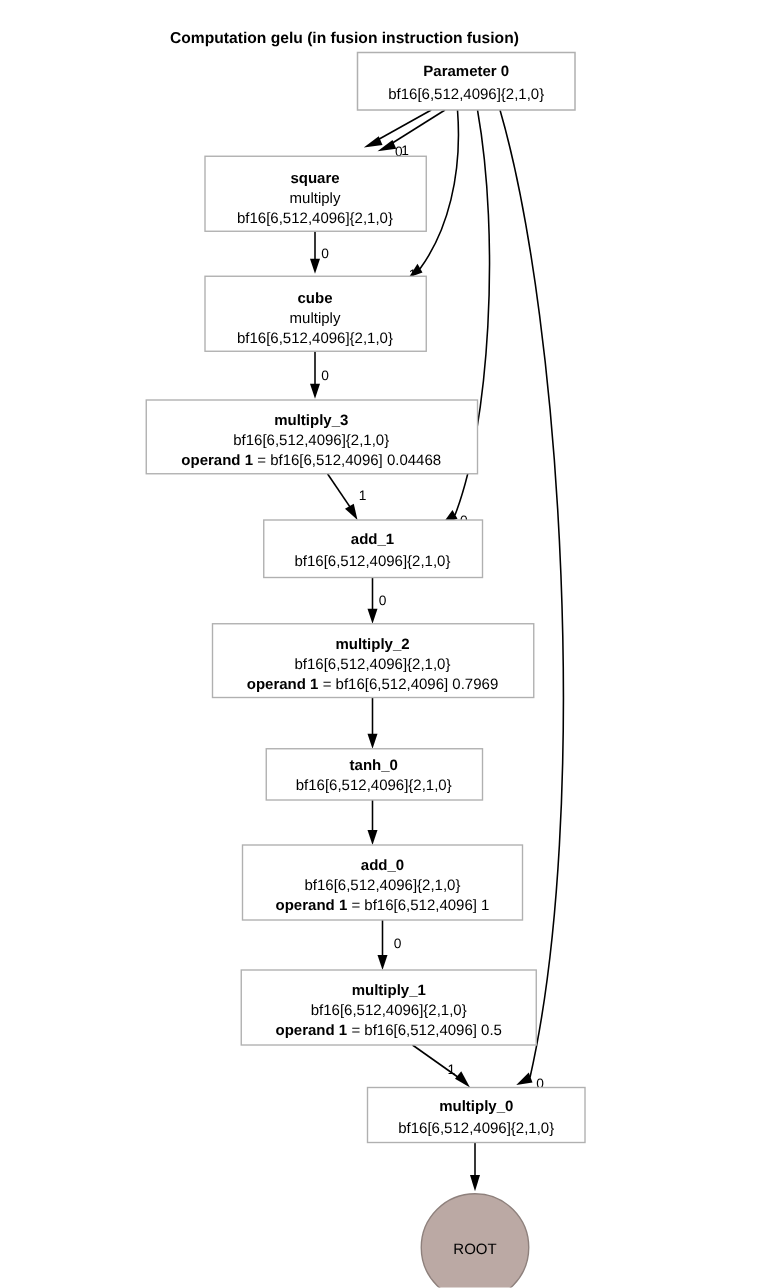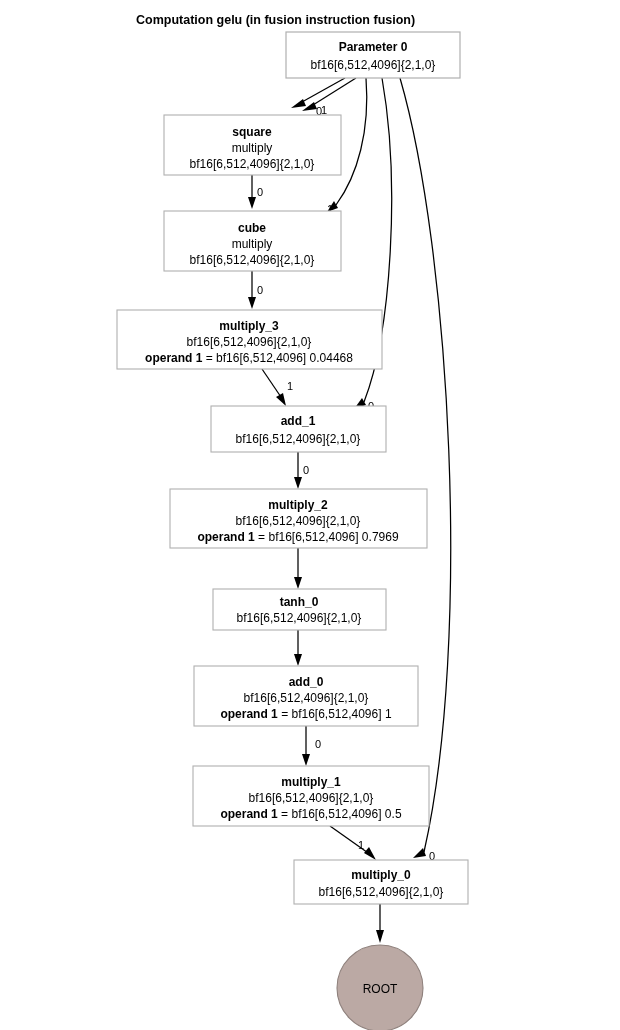--- a/index.html
+++ b/index.html
@@ -10,21 +10,21 @@
   body {
     width: 620px;
     height: 1030px;
     position: relative;
     overflow: hidden;
     font-family: "Liberation Sans", sans-serif;
   }
   #graph-root {
     position: absolute;
     left: 0;
-    top: 0;
+    top: 10px;
     width: 620px;
     height: 992px;
   }
   svg { display: block; }
 
   text { font-family: "Liberation Sans", sans-serif; fill: #000000; }
   .title-text {
     font-size: 12.5px;
     font-weight: bold;
   }

